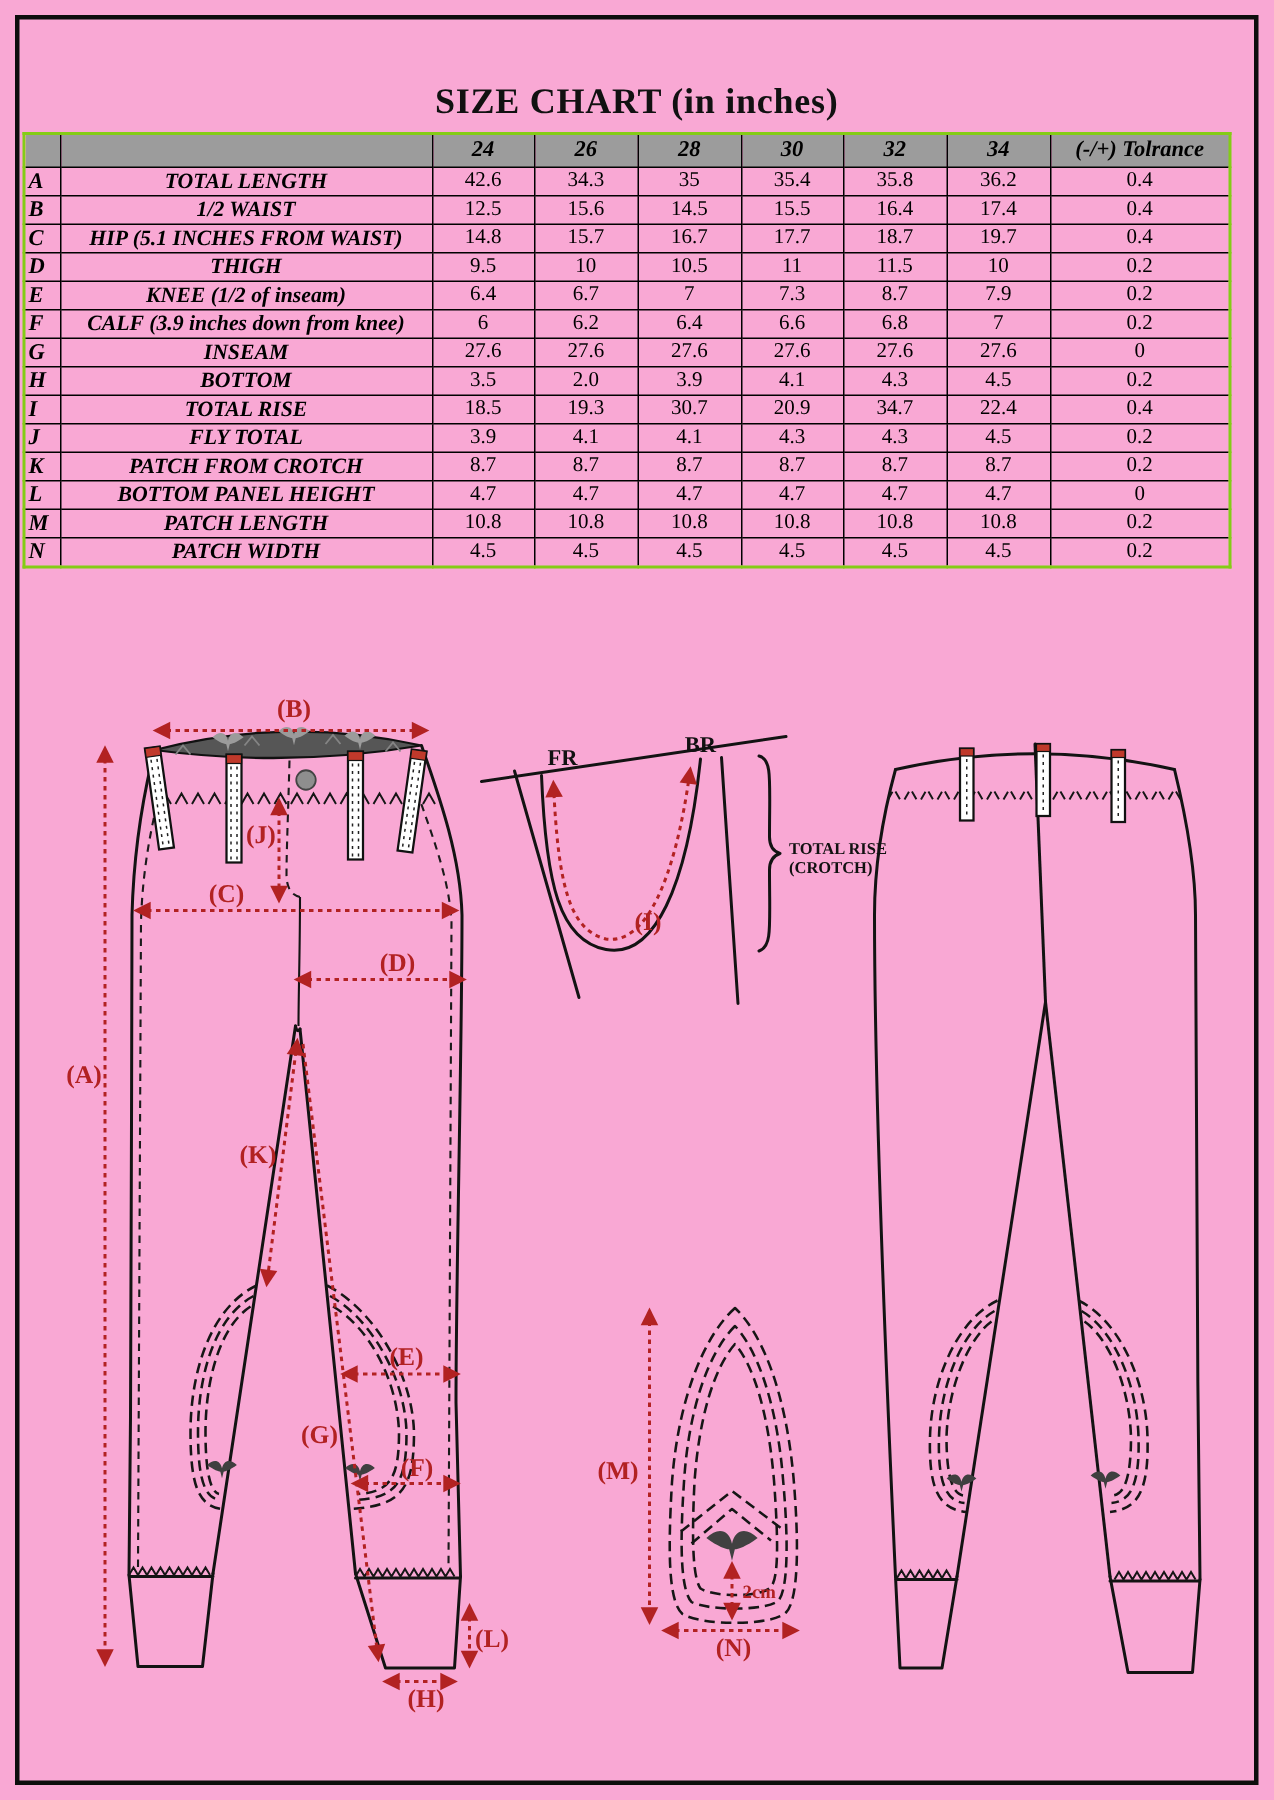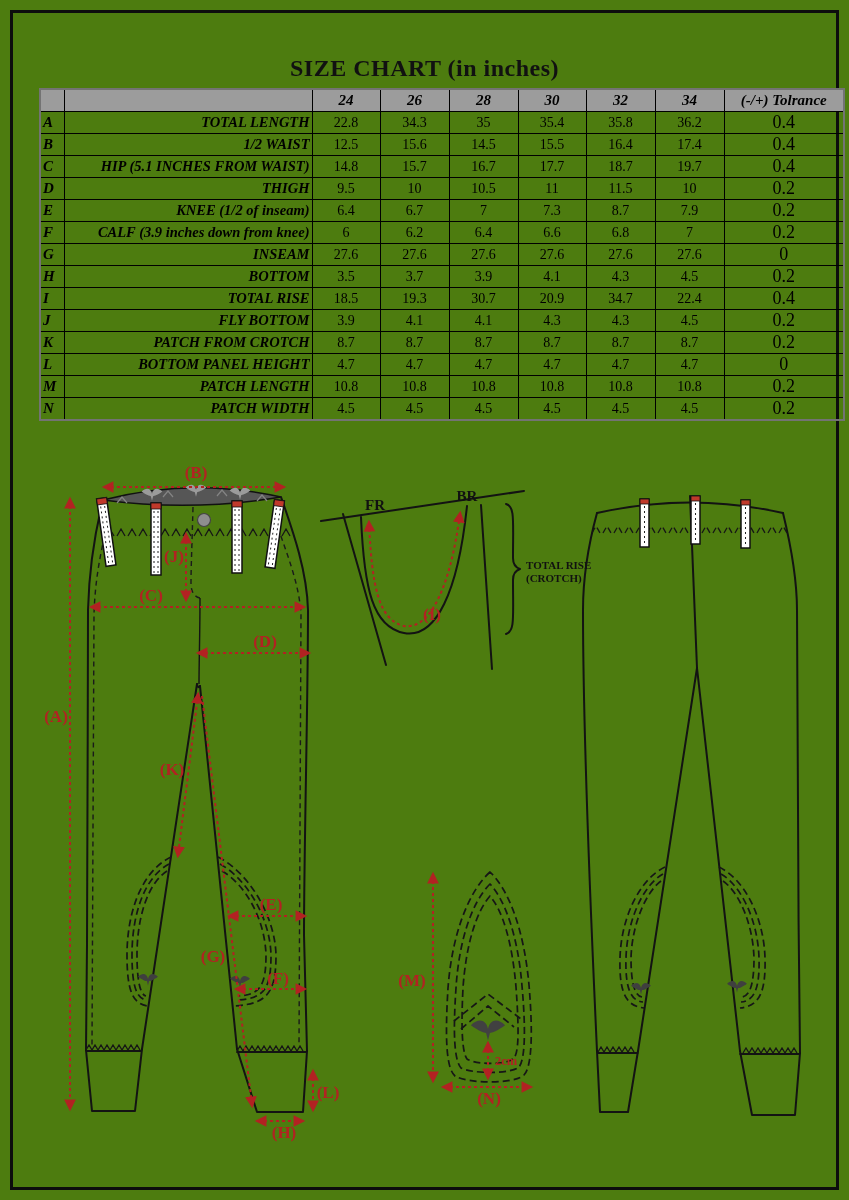--- a/index.html
+++ b/index.html
@@ -1,28 +1,28 @@
 <!DOCTYPE html>
 <html><head>
 <meta charset="utf-8">
 <style>
   html,body{margin:0;padding:0;background:#fff;}
-  #page{position:relative;width:849px;height:1200px;background:#4d7c0f;overflow:hidden;
+  #page{position:relative;width:849px;height:1200px;background:#f9a8d4;overflow:hidden;
         font-family:"Liberation Serif",serif;}
   #frame{position:absolute;left:10px;top:10px;width:823px;height:1174px;border:3px solid #0d0d0d;}
   #title{position:absolute;left:0;top:55px;width:849px;text-align:center;
          font-weight:bold;font-size:24px;color:#111;letter-spacing:.5px;}
-  #size-table{position:absolute;left:39px;top:88px;width:804px;border-collapse:collapse;
-              border:2px solid #737373;table-layout:fixed;}
+  #size-table{position:absolute;left:15px;top:88px;width:804px;border-collapse:collapse;
+              border:2px solid #84cc16;table-layout:fixed;}
   #size-table th,#size-table td{border:1px solid #000;padding:0 2px;height:18px;overflow:hidden;white-space:nowrap;}
   #size-table thead th{background:#9c9c9c;font-style:italic;font-weight:bold;font-size:15px;height:21px;}
   .c-letter{font-style:italic;font-weight:bold;font-size:15px;text-align:left;padding-left:4px;}
-  .c-label{font-style:italic;font-weight:bold;font-size:14.5px;text-align:right;padding-left:6px;margin-left:25px;}
+  .c-label{font-style:italic;font-weight:bold;font-size:14.5px;text-align:center;padding-left:6px;margin-left:25px;}
   .c-size{font-size:14px;text-align:center;font-weight:normal;}
-  .c-tol{font-size:18px;text-align:center;}
+  .c-tol{font-size:14px;text-align:center;}
   thead .c-tol{font-size:14.5px;}
   svg{position:absolute;left:0;top:0;}
   .outline{fill:none;stroke:#131313;stroke-width:2;stroke-linejoin:round;stroke-linecap:round;}
   .thin{fill:none;stroke:#131313;stroke-width:1.4;}
   .gdash{fill:none;stroke:#1a1a1a;stroke-width:1.4;stroke-dasharray:5 4;}
   .pdash{fill:none;stroke:#161616;stroke-width:1.7;stroke-dasharray:7 4;stroke-linejoin:round;}
   .zig{fill:none;stroke:#161616;stroke-width:1.3;}
   .dim{fill:none;stroke:#b22222;stroke-width:2;stroke-dasharray:3 3;}
   .dimlbl{font-family:"Liberation Serif",serif;font-weight:bold;font-size:17px;fill:#b22222;text-anchor:middle;}
   .blklbl{font-family:"Liberation Serif",serif;font-weight:bold;font-size:15px;fill:#111;text-anchor:middle;}
@@ -59,21 +59,21 @@
           <th class="c-size">30</th>
           <th class="c-size">32</th>
           <th class="c-size">34</th>
           <th class="c-tol">(-/+) Tolrance</th>
       </tr>
     </thead>
     <tbody>
         <tr>
           <th class="c-letter">A</th>
           <td class="c-label">TOTAL LENGTH</td>
-          <td class="c-size">22.8</td>
+          <td class="c-size">42.6</td>
           <td class="c-size">34.3</td>
           <td class="c-size">35</td>
           <td class="c-size">35.4</td>
           <td class="c-size">35.8</td>
           <td class="c-size">36.2</td>
           <td class="c-tol">0.4</td>
         </tr>
         <tr>
           <th class="c-letter">B</th>
           <td class="c-label">1/2  WAIST</td>
@@ -137,41 +137,41 @@
           <td class="c-size">27.6</td>
           <td class="c-size">27.6</td>
           <td class="c-size">27.6</td>
           <td class="c-size">27.6</td>
           <td class="c-tol">0</td>
         </tr>
         <tr>
           <th class="c-letter">H</th>
           <td class="c-label">BOTTOM</td>
           <td class="c-size">3.5</td>
-          <td class="c-size">3.7</td>
+          <td class="c-size">2.0</td>
           <td class="c-size">3.9</td>
           <td class="c-size">4.1</td>
           <td class="c-size">4.3</td>
           <td class="c-size">4.5</td>
           <td class="c-tol">0.2</td>
         </tr>
         <tr>
           <th class="c-letter">I</th>
           <td class="c-label">TOTAL RISE</td>
           <td class="c-size">18.5</td>
           <td class="c-size">19.3</td>
           <td class="c-size">30.7</td>
           <td class="c-size">20.9</td>
           <td class="c-size">34.7</td>
           <td class="c-size">22.4</td>
           <td class="c-tol">0.4</td>
         </tr>
         <tr>
           <th class="c-letter">J</th>
-          <td class="c-label">FLY BOTTOM</td>
+          <td class="c-label">FLY TOTAL</td>
           <td class="c-size">3.9</td>
           <td class="c-size">4.1</td>
           <td class="c-size">4.1</td>
           <td class="c-size">4.3</td>
           <td class="c-size">4.3</td>
           <td class="c-size">4.5</td>
           <td class="c-tol">0.2</td>
         </tr>
         <tr>
           <th class="c-letter">K</th>

